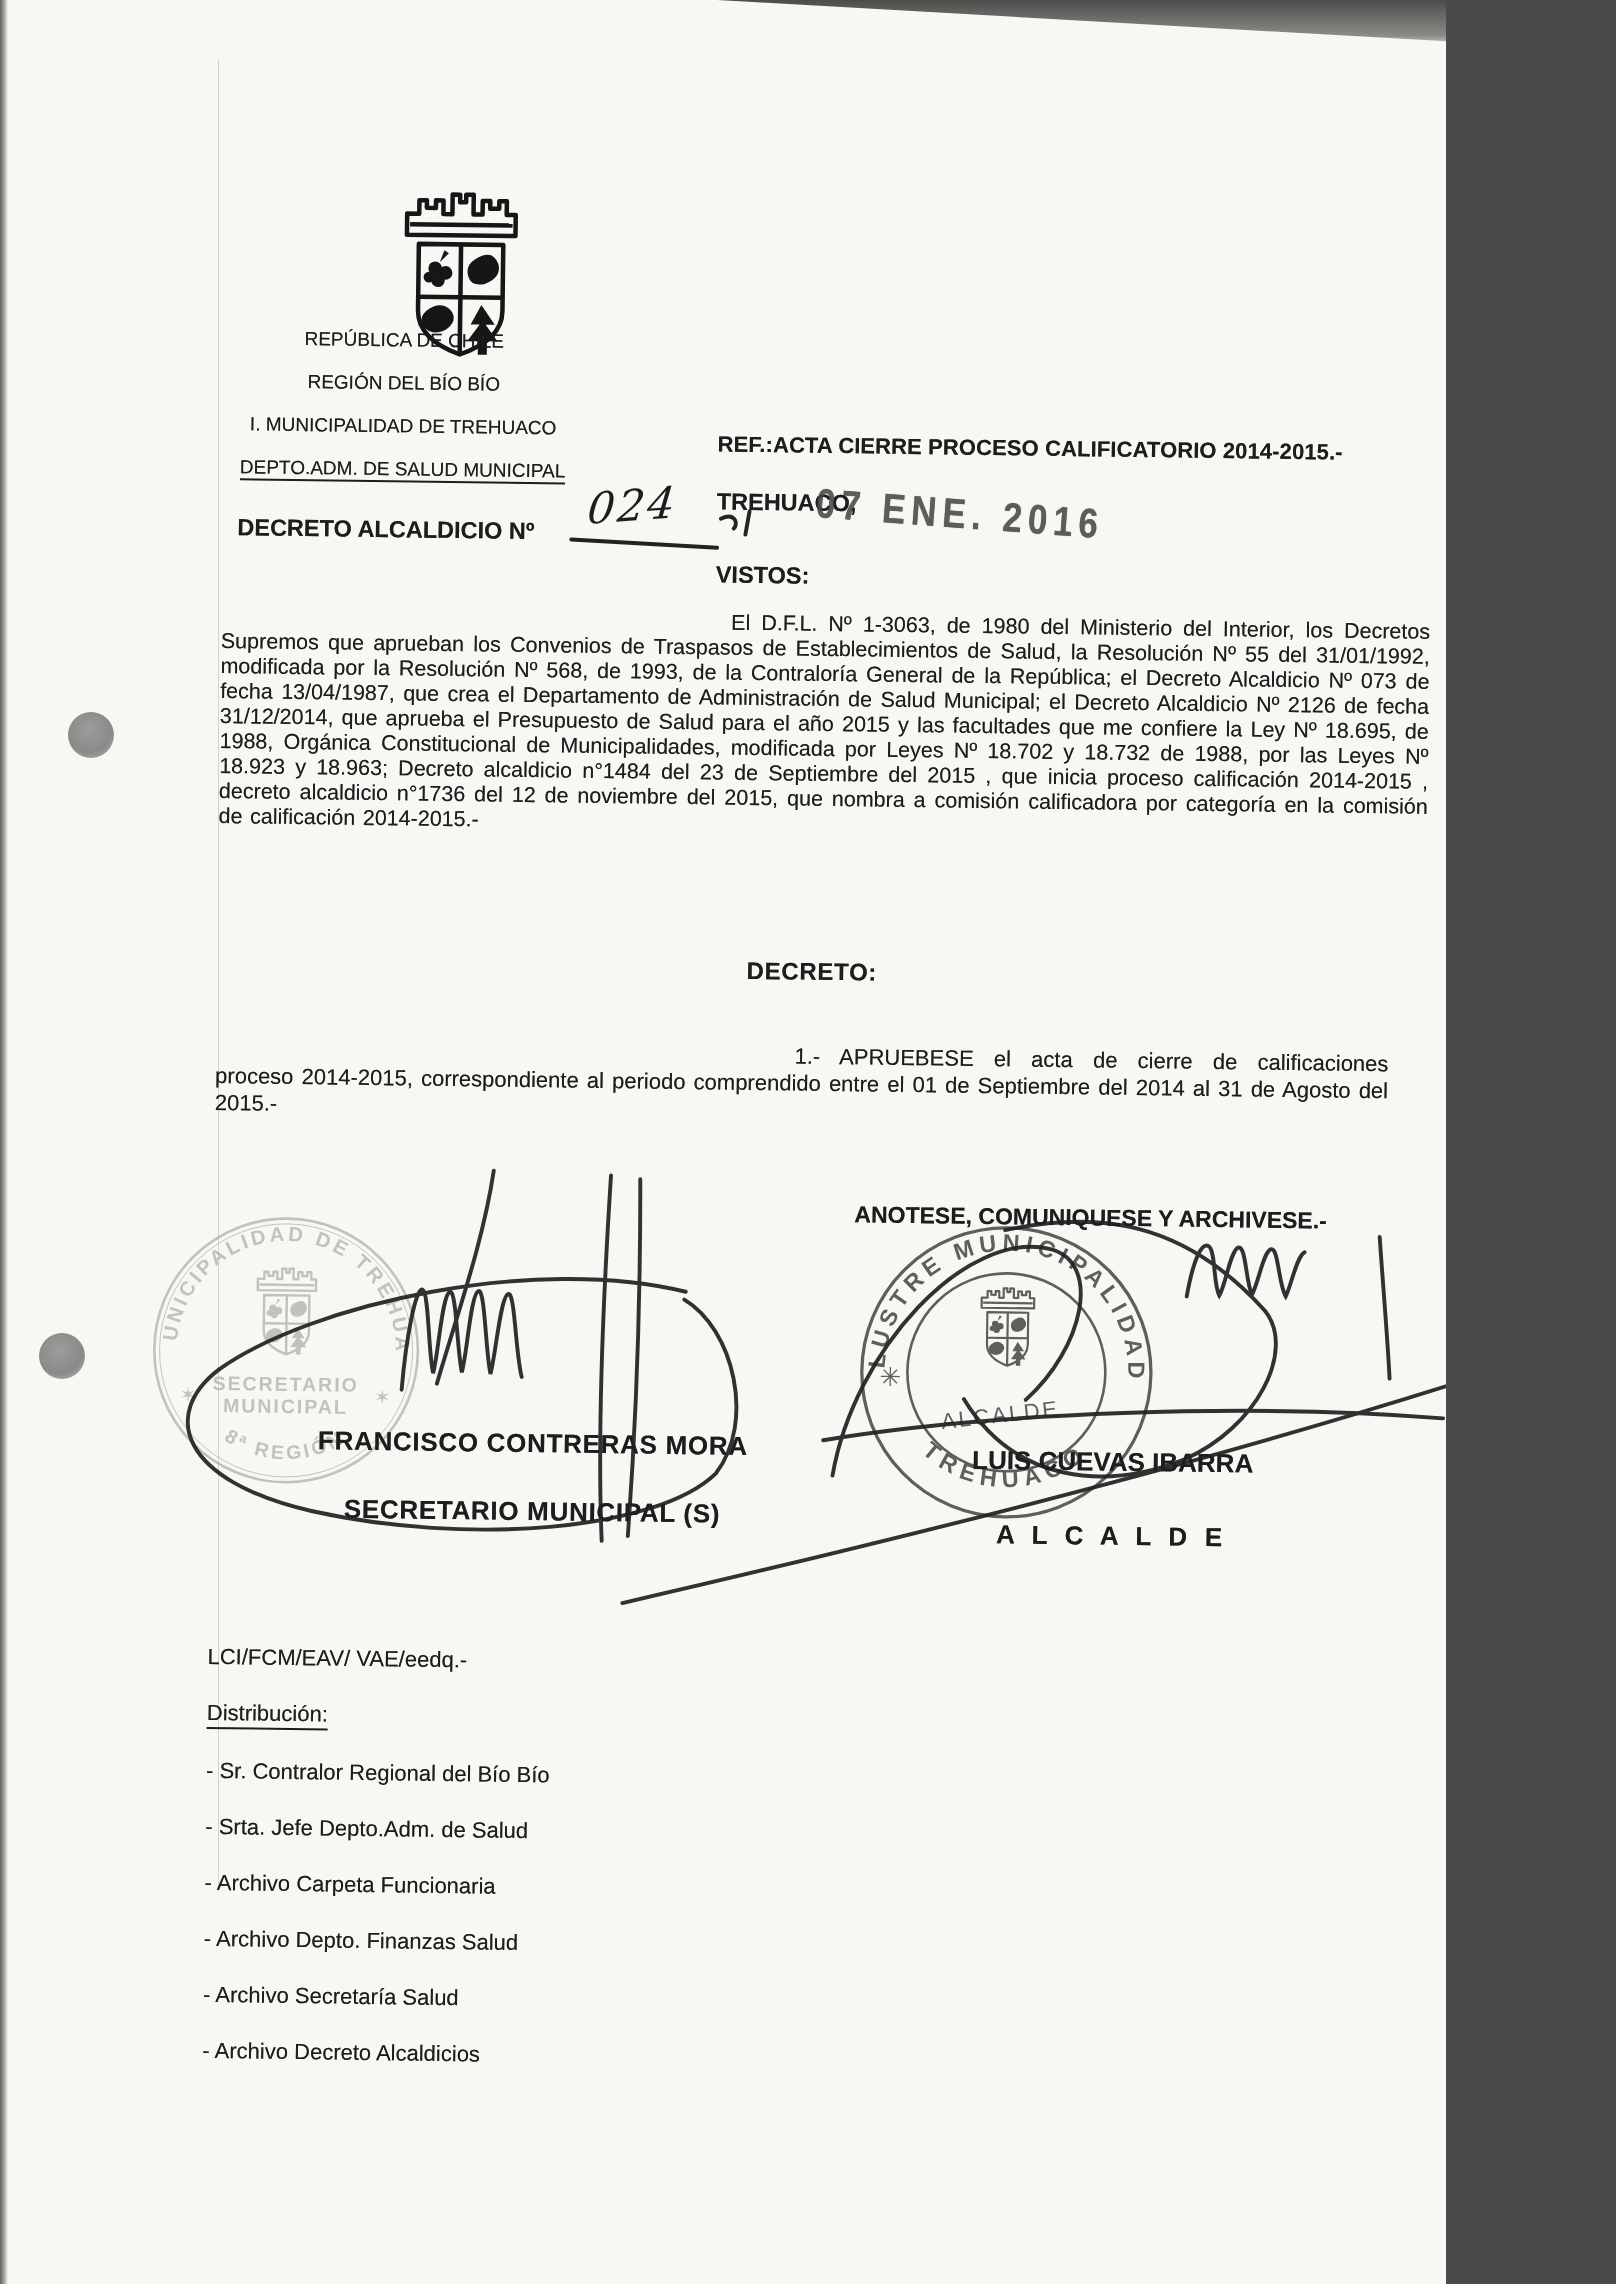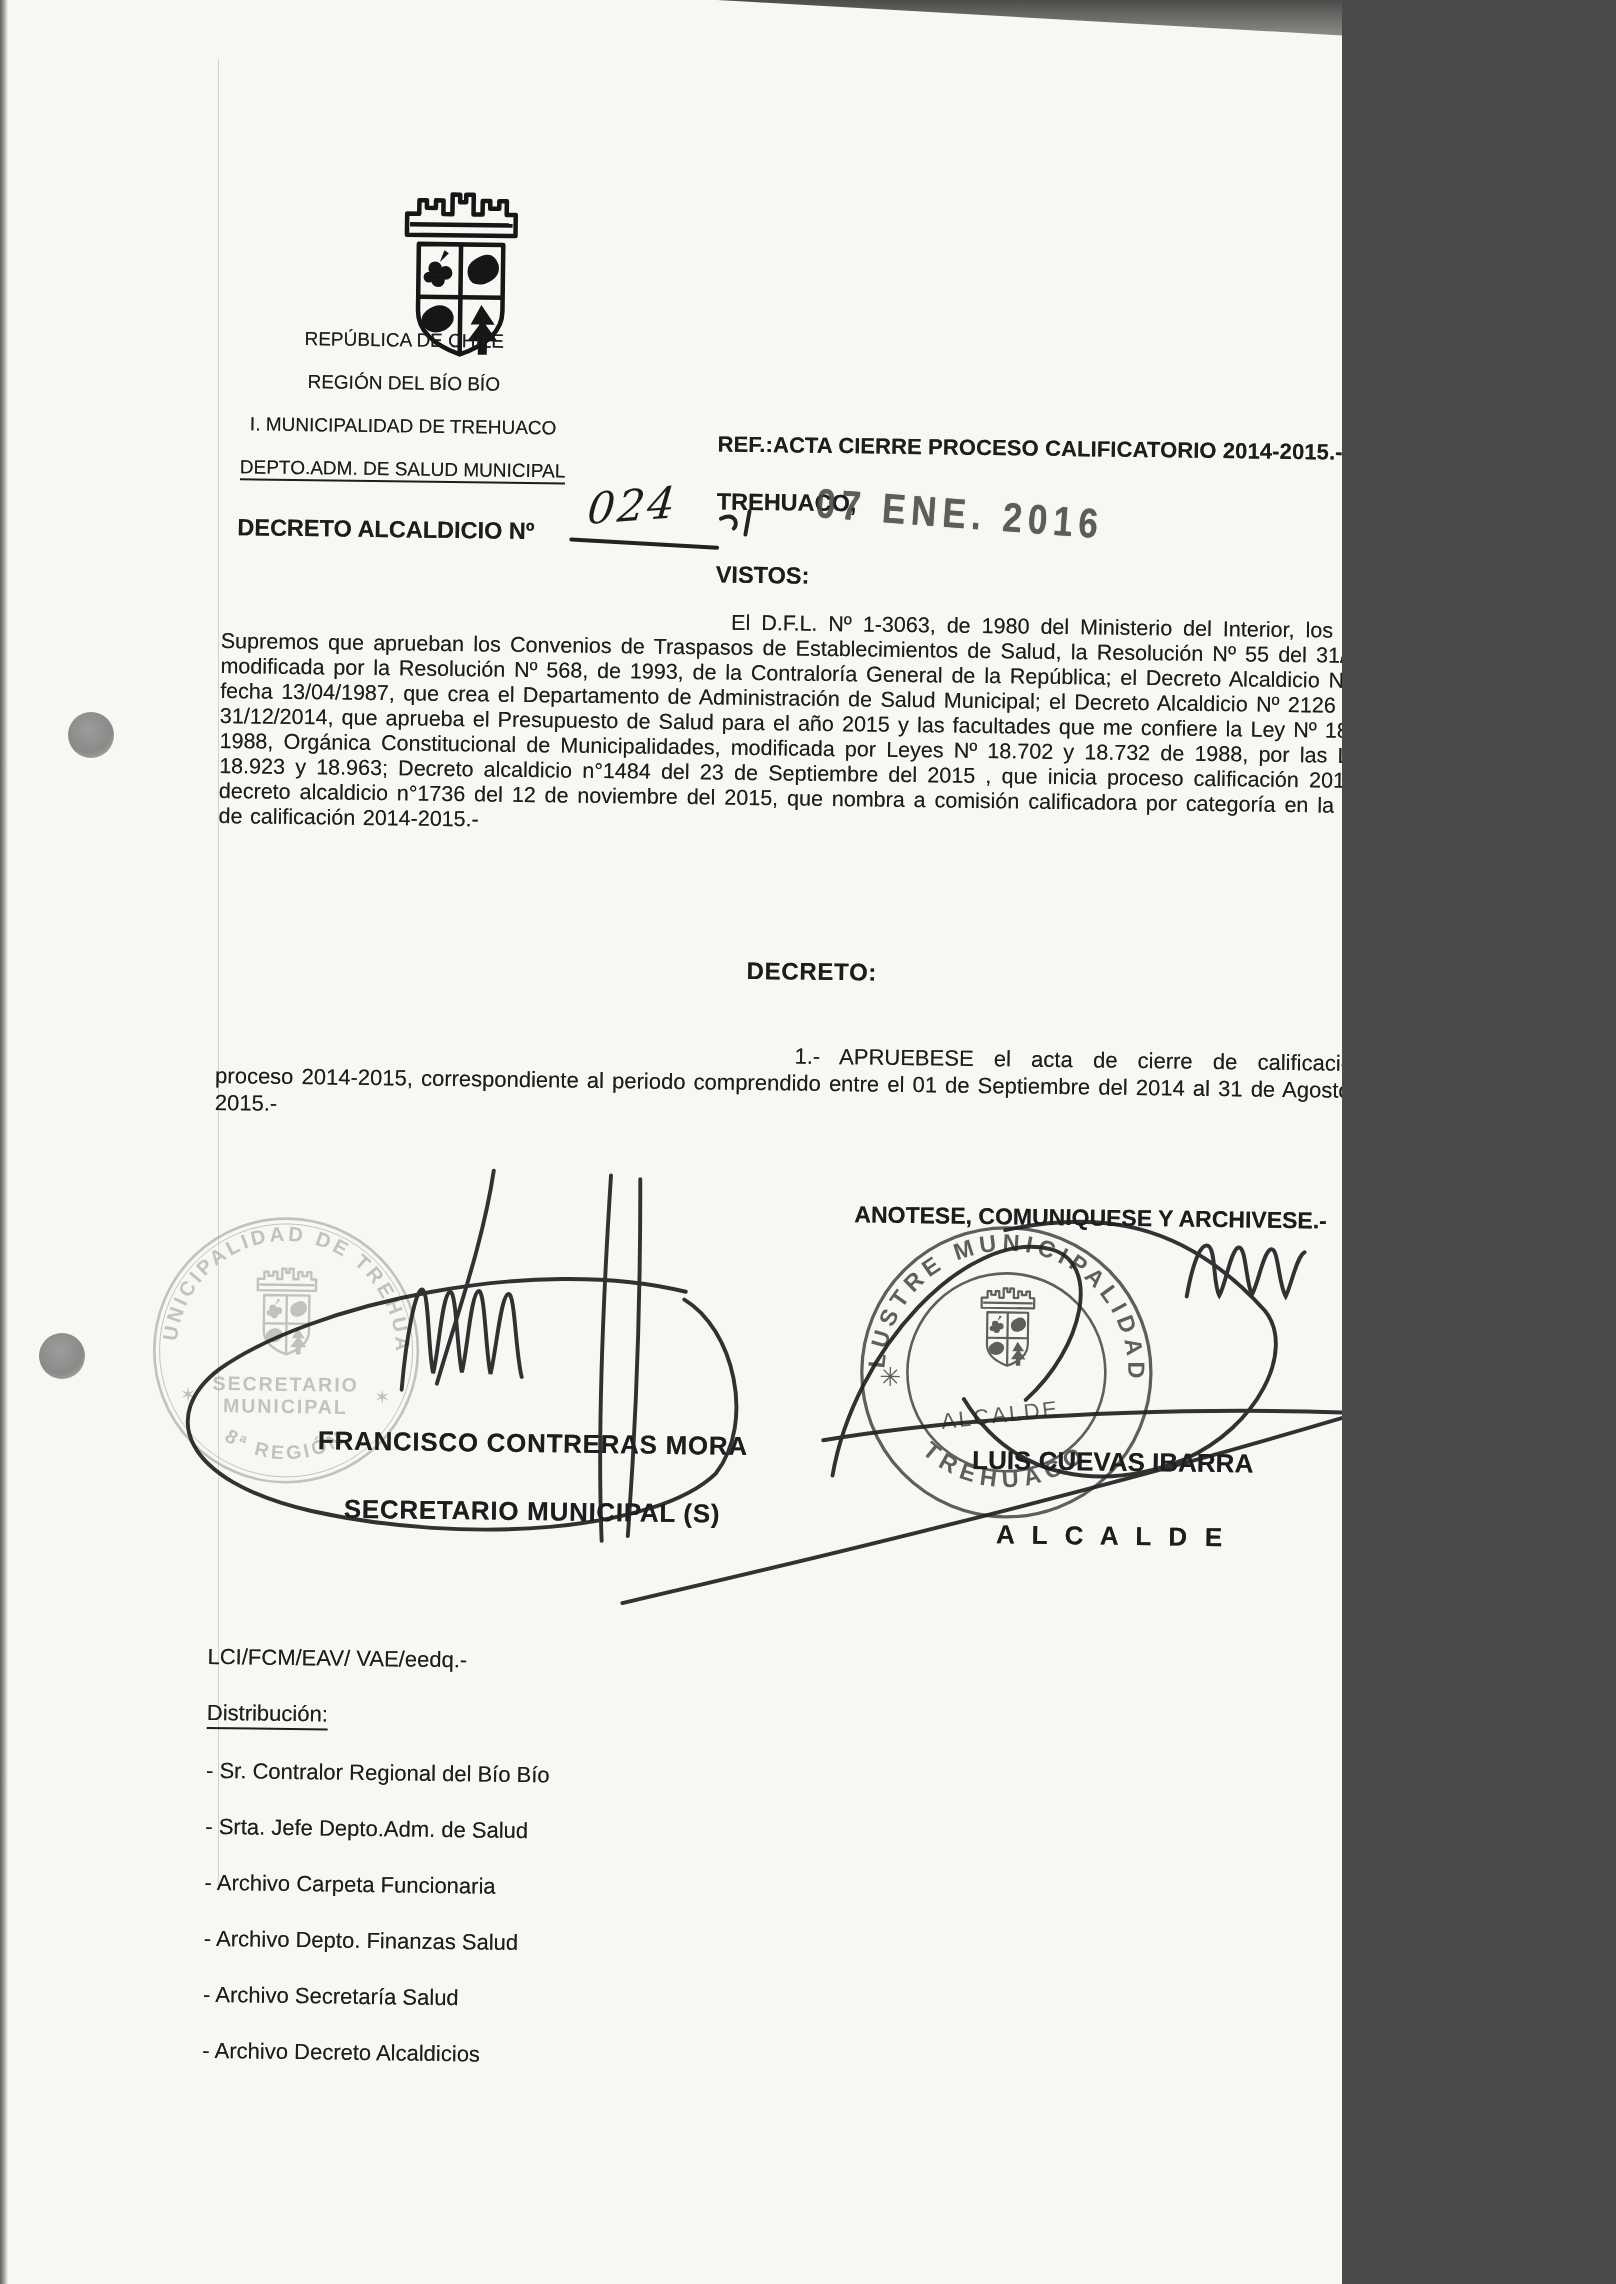--- a/index.html
+++ b/index.html
@@ -1,17 +1,17 @@
 <!DOCTYPE html>
 <html style="font-size:10.4px"><head>
 <meta charset="utf-8">
 <style>
   html,body{margin:0;padding:0;background:#4a4a4a;}
   .page{
-    position:relative;width:1342px;height:2284px;overflow:hidden;
+    position:relative;width:1446px;height:2284px;overflow:hidden;
     background:#f8f7f4;
     font-family:"Liberation Sans","DejaVu Sans",sans-serif;
     color:#1d1d1d;
   }
   .abs{position:absolute;}
   .doc{position:absolute;left:0;top:0;width:1617px;height:2284px;
        transform:rotate(0.75deg);transform-origin:222px 326px;}
   .typed{text-shadow:0 0 0.5px rgba(20,20,20,.6);white-space:pre-line;}
   .b{font-weight:bold;}
   

